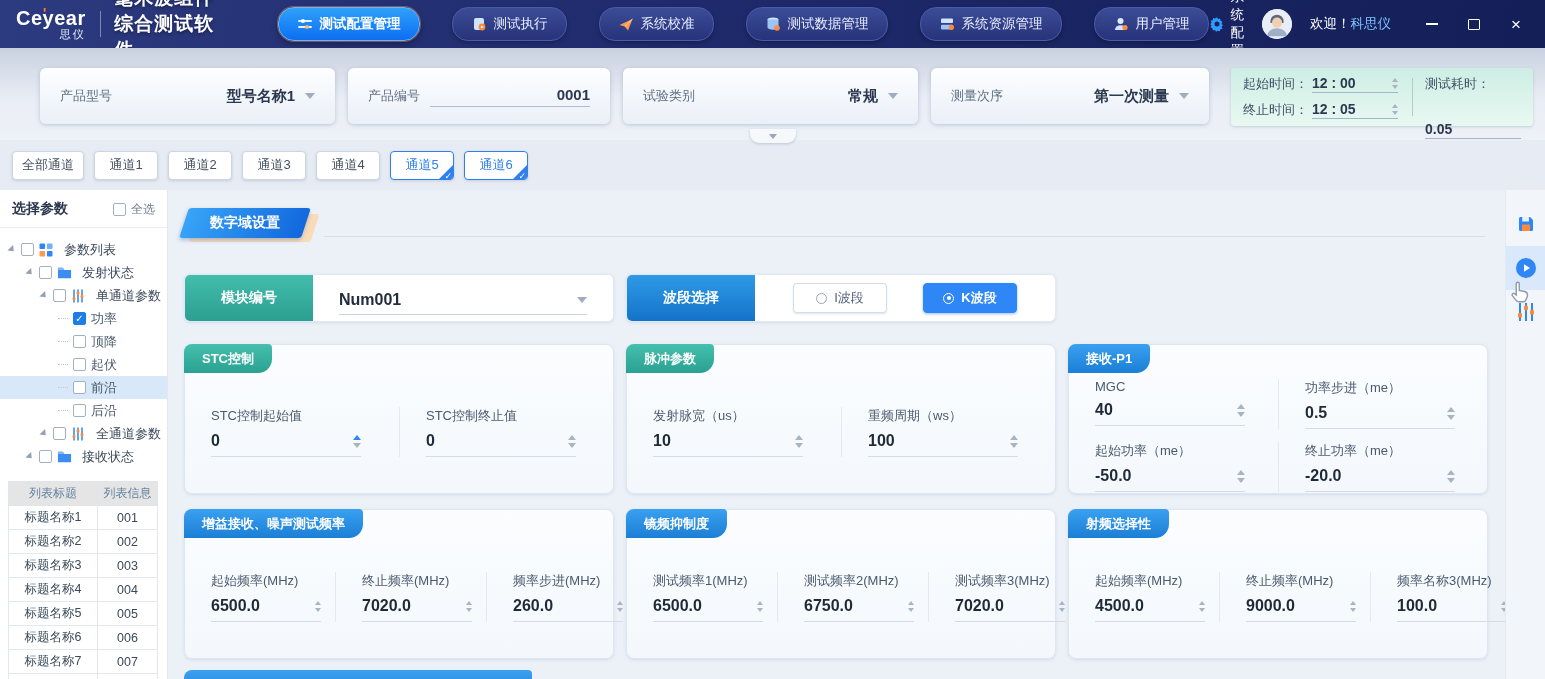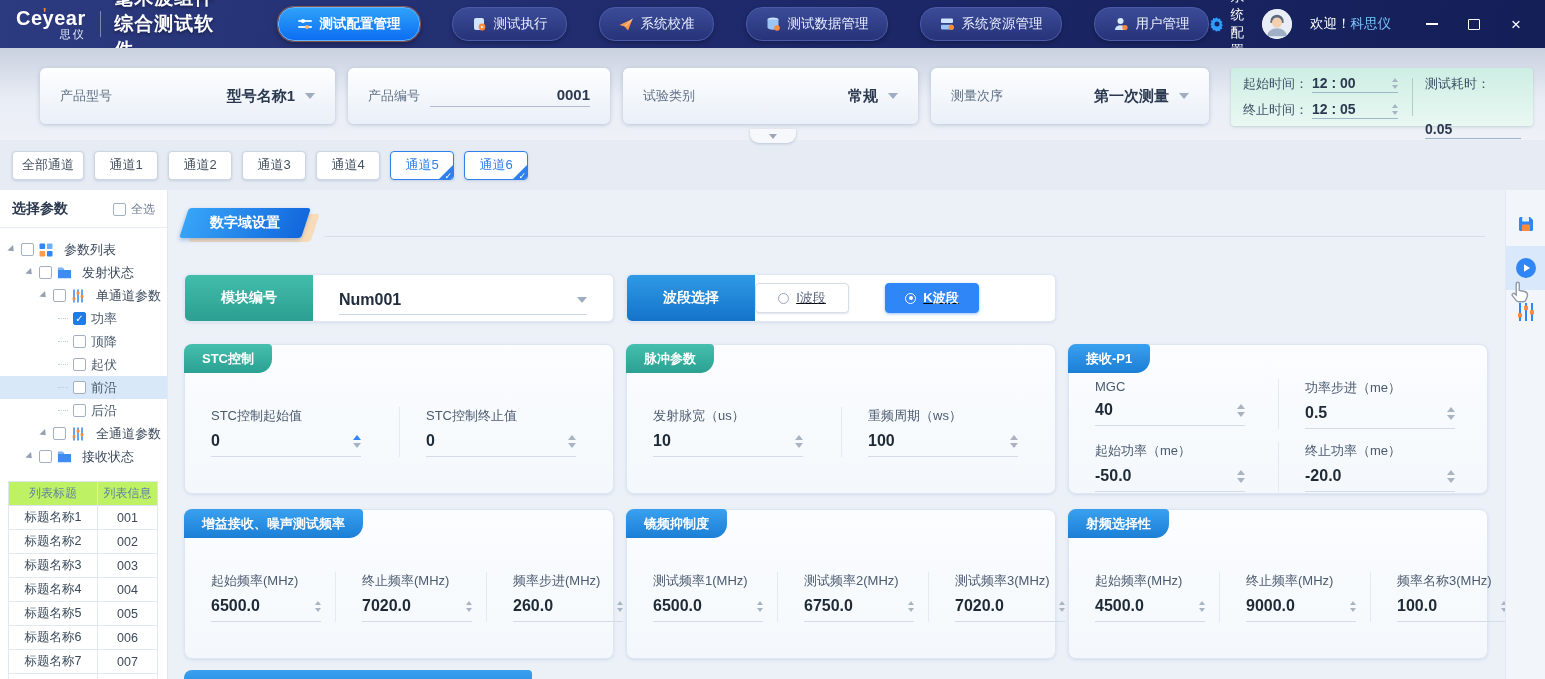--- a/index.html
+++ b/index.html
@@ -91,21 +91,21 @@
   .tree-row.lv2{padding-left:40px;}
   .tree-row.lv3{padding-left:58px;color:#4a5a6c;}
   .tree-row.hl{background:#d9e8f9;}
   .expander{width:0;height:0;border-left:4px solid transparent;border-right:4px solid transparent;border-top:5px solid #95a1b3;
     transform:rotate(-45deg);margin-right:5px;flex:0 0 auto;cursor:pointer;}
   .stub{width:10px;border-top:1px dotted #c2ccd8;margin-right:5px;flex:0 0 auto;}
   .ticon{width:15px;height:14px;margin:0 5px;flex:0 0 auto;display:flex;}
   .tree .cb{margin-right:0;}
   .tlabel{margin-left:5px;white-space:nowrap;}
   .sb-table{margin:13px 8px 0;border-collapse:collapse;width:150px;font-size:12.5px;}
-  .sb-table th{background:#bef264;color:#64839e;font-weight:normal;font-size:12px;border:1px solid #dde5ee;height:21px;}
+  .sb-table th{background:#e5e5e5;color:#64839e;font-weight:normal;font-size:12px;border:1px solid #dde5ee;height:21px;}
   .sb-table td{background:#fff;color:#3a4a5a;border:1px solid #e2e8f0;height:21px;text-align:center;}
   .sb-table td:first-child{width:86px;}
 
   
   .main{flex:1;position:relative;background:#ecf1f8;overflow:hidden;}
   .tabrow{display:flex;align-items:flex-end;margin:12px 20px 0 16px;height:36px;}
   .section-tab{position:relative;height:30px;}
   .section-tab .shadow{position:absolute;left:9px;top:6px;right:-9px;bottom:-4px;background:#f8dcb9;transform:skewX(-18deg);border-radius:3px;}
   .section-tab .face{position:relative;height:100%;background:linear-gradient(100deg,#38a5f8,#1166dc);transform:skewX(-18deg);
     border-radius:3px;display:flex;align-items:center;padding:0 26px;box-shadow:0 2px 4px rgba(30,90,180,.35);}
@@ -118,21 +118,21 @@
   .w430{width:430px;flex:0 0 auto;} .w420{width:420px;flex:0 0 auto;}
 
   .inline-card{display:flex;align-items:stretch;height:48px;background:#fff;border:1px solid #e0e8f2;border-radius:6px;
     box-shadow:0 1px 3px rgba(140,160,190,.25);box-sizing:border-box;overflow:hidden;}
   .inline-label{width:128px;flex:0 0 auto;display:flex;align-items:center;justify-content:center;color:#fff;font-size:14px;font-weight:bold;}
   .inline-label.teal{background:linear-gradient(180deg,#43bdab,#2b9f91);}
   .inline-label.blue{background:linear-gradient(180deg,#2f9ae6,#1473c9);}
   .module-val{flex:1;display:flex;align-items:flex-end;padding:0 26px 6px;}
   .uline{flex:1;display:flex;align-items:center;justify-content:space-between;border-bottom:1px solid #c9d4e2;padding-bottom:5px;cursor:pointer;}
   .uline .mval{font-size:16px;font-weight:bold;color:#222e3d;}
-  .band-opts{flex:1;display:flex;align-items:center;gap:36px;text-decoration:underline;}
+  .band-opts{flex:1;display:flex;align-items:center;justify-content:center;gap:36px;}
   .radio-btn{display:flex;align-items:center;justify-content:center;gap:7px;width:94px;height:30px;border-radius:4px;font-size:13px;cursor:pointer;box-sizing:border-box;}
   .radio-btn.off{background:#fff;border:1px solid #d5dde8;color:#55627a;box-shadow:0 1px 2px rgba(150,165,190,.3);}
   .radio-btn.on{background:#2f86f6;border:1px solid #2f86f6;color:#fff;font-weight:bold;box-shadow:0 1px 3px rgba(47,134,246,.5);}
   .rdot{width:11px;height:11px;border-radius:50%;box-sizing:border-box;flex:0 0 auto;}
   .radio-btn.off .rdot{border:1px solid #9aa7b8;background:#fff;}
   .radio-btn.on .rdot{border:1px solid #fff;background:#2f86f6;position:relative;}
   .radio-btn.on .rdot::after{content:"";position:absolute;left:2.5px;top:2.5px;width:4px;height:4px;border-radius:50%;background:#fff;}
 
   .pcardbox{position:relative;height:150px;background:linear-gradient(180deg,#fbfdff,#f4f8fc);border:1px solid #dde6f1;border-radius:8px;
     box-shadow:0 1px 3px rgba(150,170,200,.3);box-sizing:border-box;}

